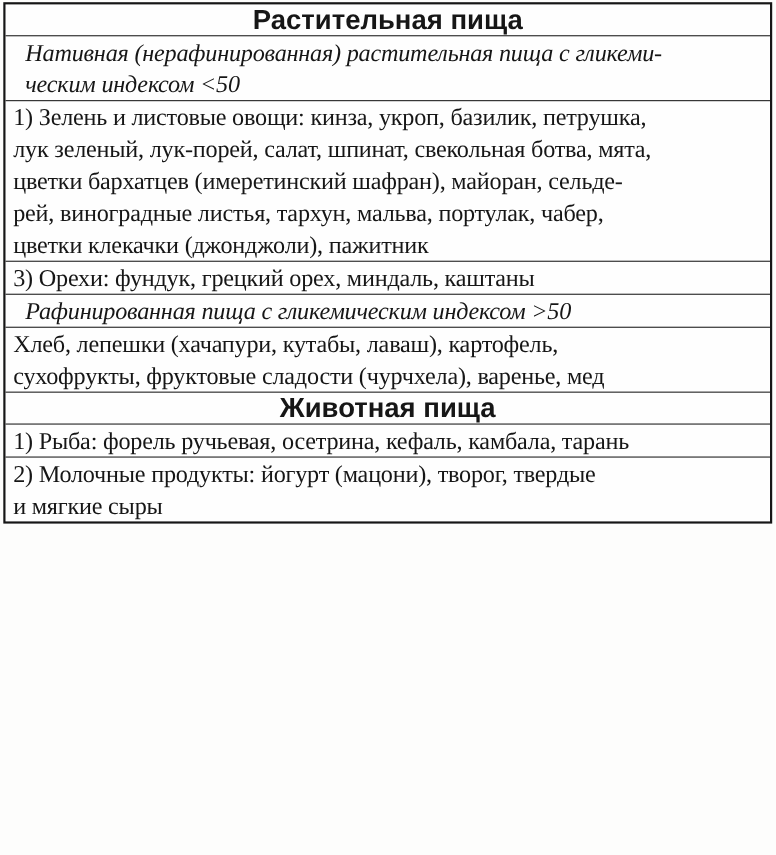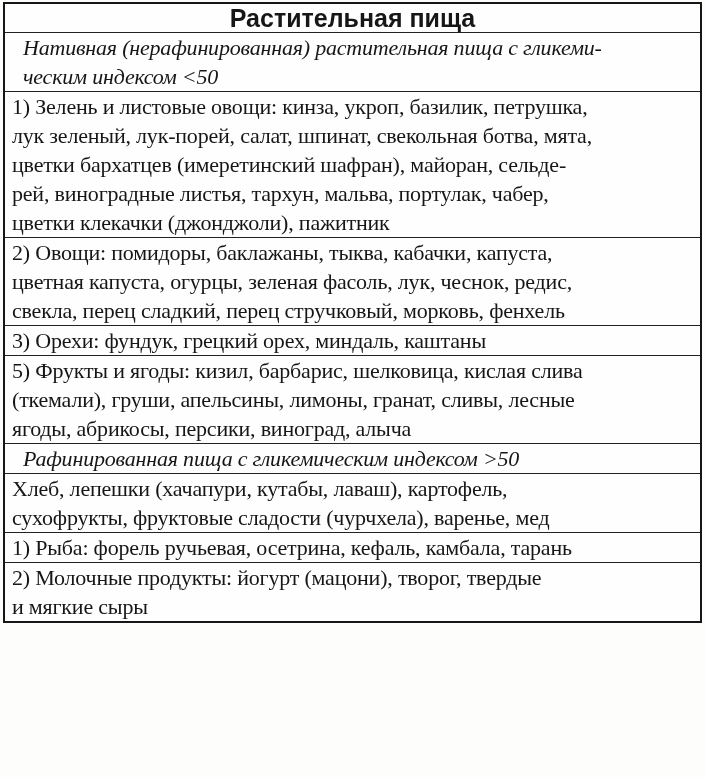--- a/index.html
+++ b/index.html
@@ -47,26 +47,21 @@
 
 <div class="table">
   <div class="row section-header">Растительная пища</div>
   <div class="row italic">Нативная (нерафинированная) растительная пища с гликеми-
 ческим индексом &lt;50</div>
   <div class="row">1) Зелень и листовые овощи: кинза, укроп, базилик, петрушка,
 лук зеленый, лук-порей, салат, шпинат, свекольная ботва, мята,
 цветки бархатцев (имеретинский шафран), майоран, сельде-
 рей, виноградные листья, тархун, мальва, портулак, чабер,
 цветки клекачки (джонджоли), пажитник</div>
-  <div class="row">2) Овощи: помидоры, баклажаны, тыква, кабачки, капуста,
-цветная капуста, огурцы, зеленая фасоль, лук, чеснок, редис,
-свекла, перец сладкий, перец стручковый, морковь, фенхель</div>
   <div class="row">3) Орехи: фундук, грецкий орех, миндаль, каштаны</div>
-  <div class="row">5) Фрукты и ягоды: кизил, барбарис, шелковица, кислая слива
-(ткемали), груши, апельсины, лимоны, гранат, сливы, лесные
-ягоды, абрикосы, персики, виноград, алыча</div>
   <div class="row italic">Рафинированная пища с гликемическим индексом &gt;50</div>
   <div class="row">Хлеб, лепешки (хачапури, кутабы, лаваш), картофель,
 сухофрукты, фруктовые сладости (чурчхела), варенье, мед</div>
+  <div class="row section-header">Животная пища</div>
   <div class="row">1) Рыба: форель ручьевая, осетрина, кефаль, камбала, тарань</div>
   <div class="row">2) Молочные продукты: йогурт (мацони), творог, твердые
 и мягкие сыры</div>
 </div>
 
 </body></html>

